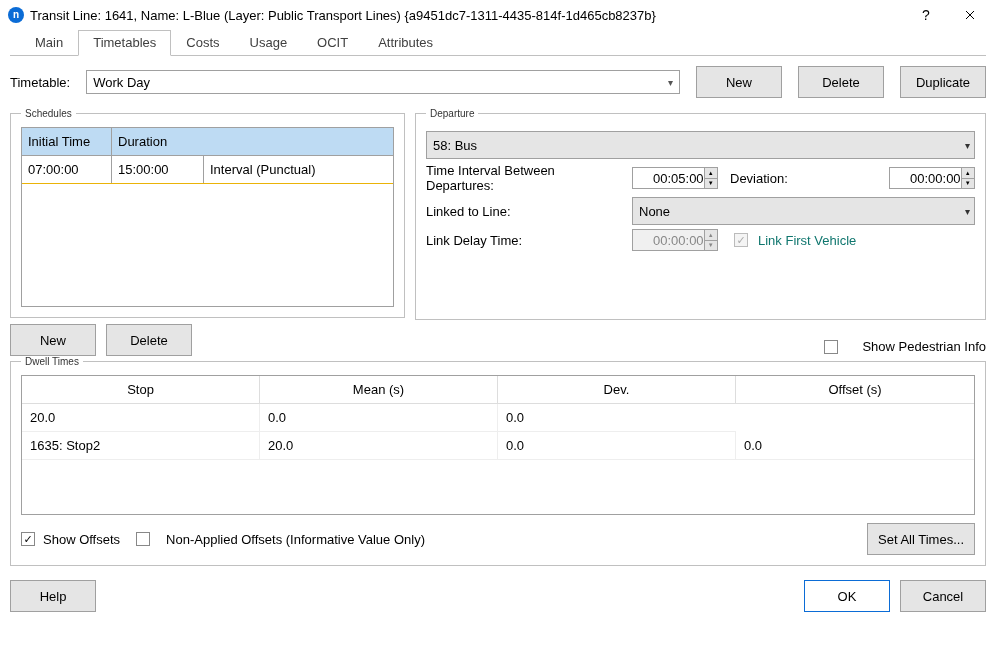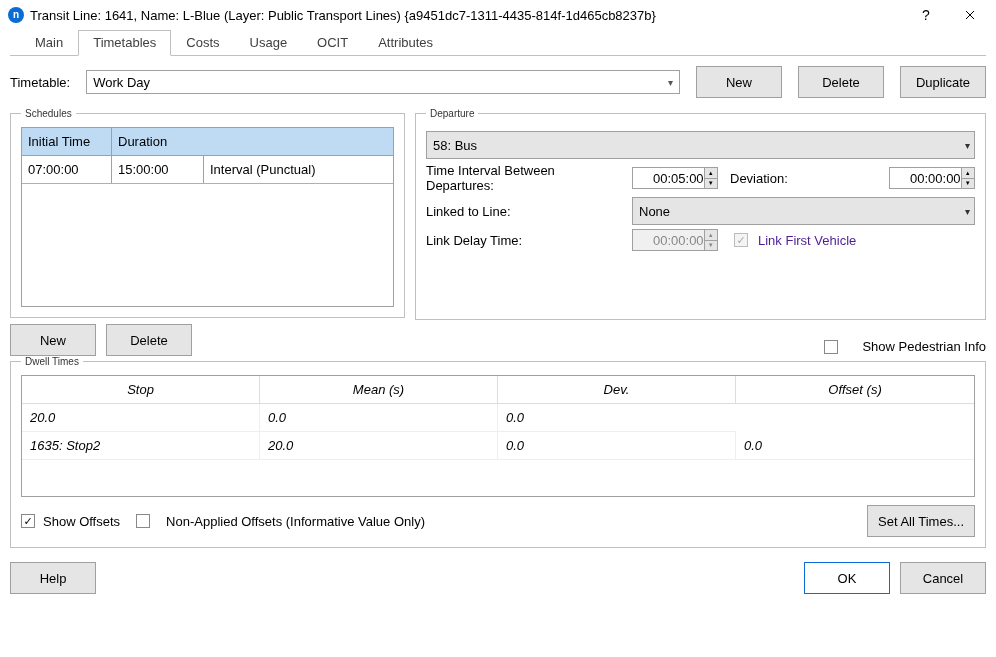--- a/index.html
+++ b/index.html
@@ -88,27 +88,27 @@
     width: 16px; height: 100%;
     border-left: 1px solid #a0a0a0;
     display: flex; flex-direction: column; margin-left: auto;
   }
   .timebox .spinner div { flex: 1; display:flex; align-items:center; justify-content:center; font-size: 6px; background:#e5e5e5; }
   .timebox .spinner div:first-child { border-bottom: 1px solid #a0a0a0; }
   .checkbox { width: 14px; height: 14px; border: 1px solid #888; display: inline-flex; align-items:center; justify-content:center; font-size: 10px; margin-right: 4px; line-height:1; }
   .checkbox.checked::after { content: "✓"; color: #000; font-size: 11px; }
   .checkbox.disabled { color: #aaa; border-color: #bbb; background:#f4f4f4; }
   .checkbox.disabled.checked::after { color: #aaa; }
-  .disabled-text { color: #4c1d95; }
+  .disabled-text { color: #0f766e; }
 
   .pedestrian-row { grid-column: 2; display: flex; justify-content: flex-end; align-items: center; gap: 20px; padding-top: 4px; }
 
   .dwell-times { margin-top: 10px; }
   .dwell-table {
-    border: 1px solid #a0a0a0; background: #fff; height: 122px; overflow: hidden; font-style: italic;
+    border: 1px solid #a0a0a0; background: #fff; height: 140px; overflow: hidden;
   }
   .dwell-head, .dwell-row { display: grid; grid-template-columns: 1fr 1fr 1fr 1fr; }
   .dwell-head div { padding: 6px 8px; text-align: center; font-weight: 400; border-right: 1px solid #ddd; border-bottom: 1px solid #ddd; }
   .dwell-row div { padding: 6px 8px; border-right: 1px solid #eee; border-bottom: 1px solid #eee; }
   .dwell-head div:last-child, .dwell-row div:last-child { border-right: none; }
   .dwell-footer { display: flex; align-items: center; margin-top: 8px; gap: 16px; }
   .dwell-footer .pushright { margin-left: auto; }
 
   .bottom-bar { display: flex; align-items: center; margin-top: 14px; gap: 10px; }
   .bottom-bar .spacer { flex: 1; }

